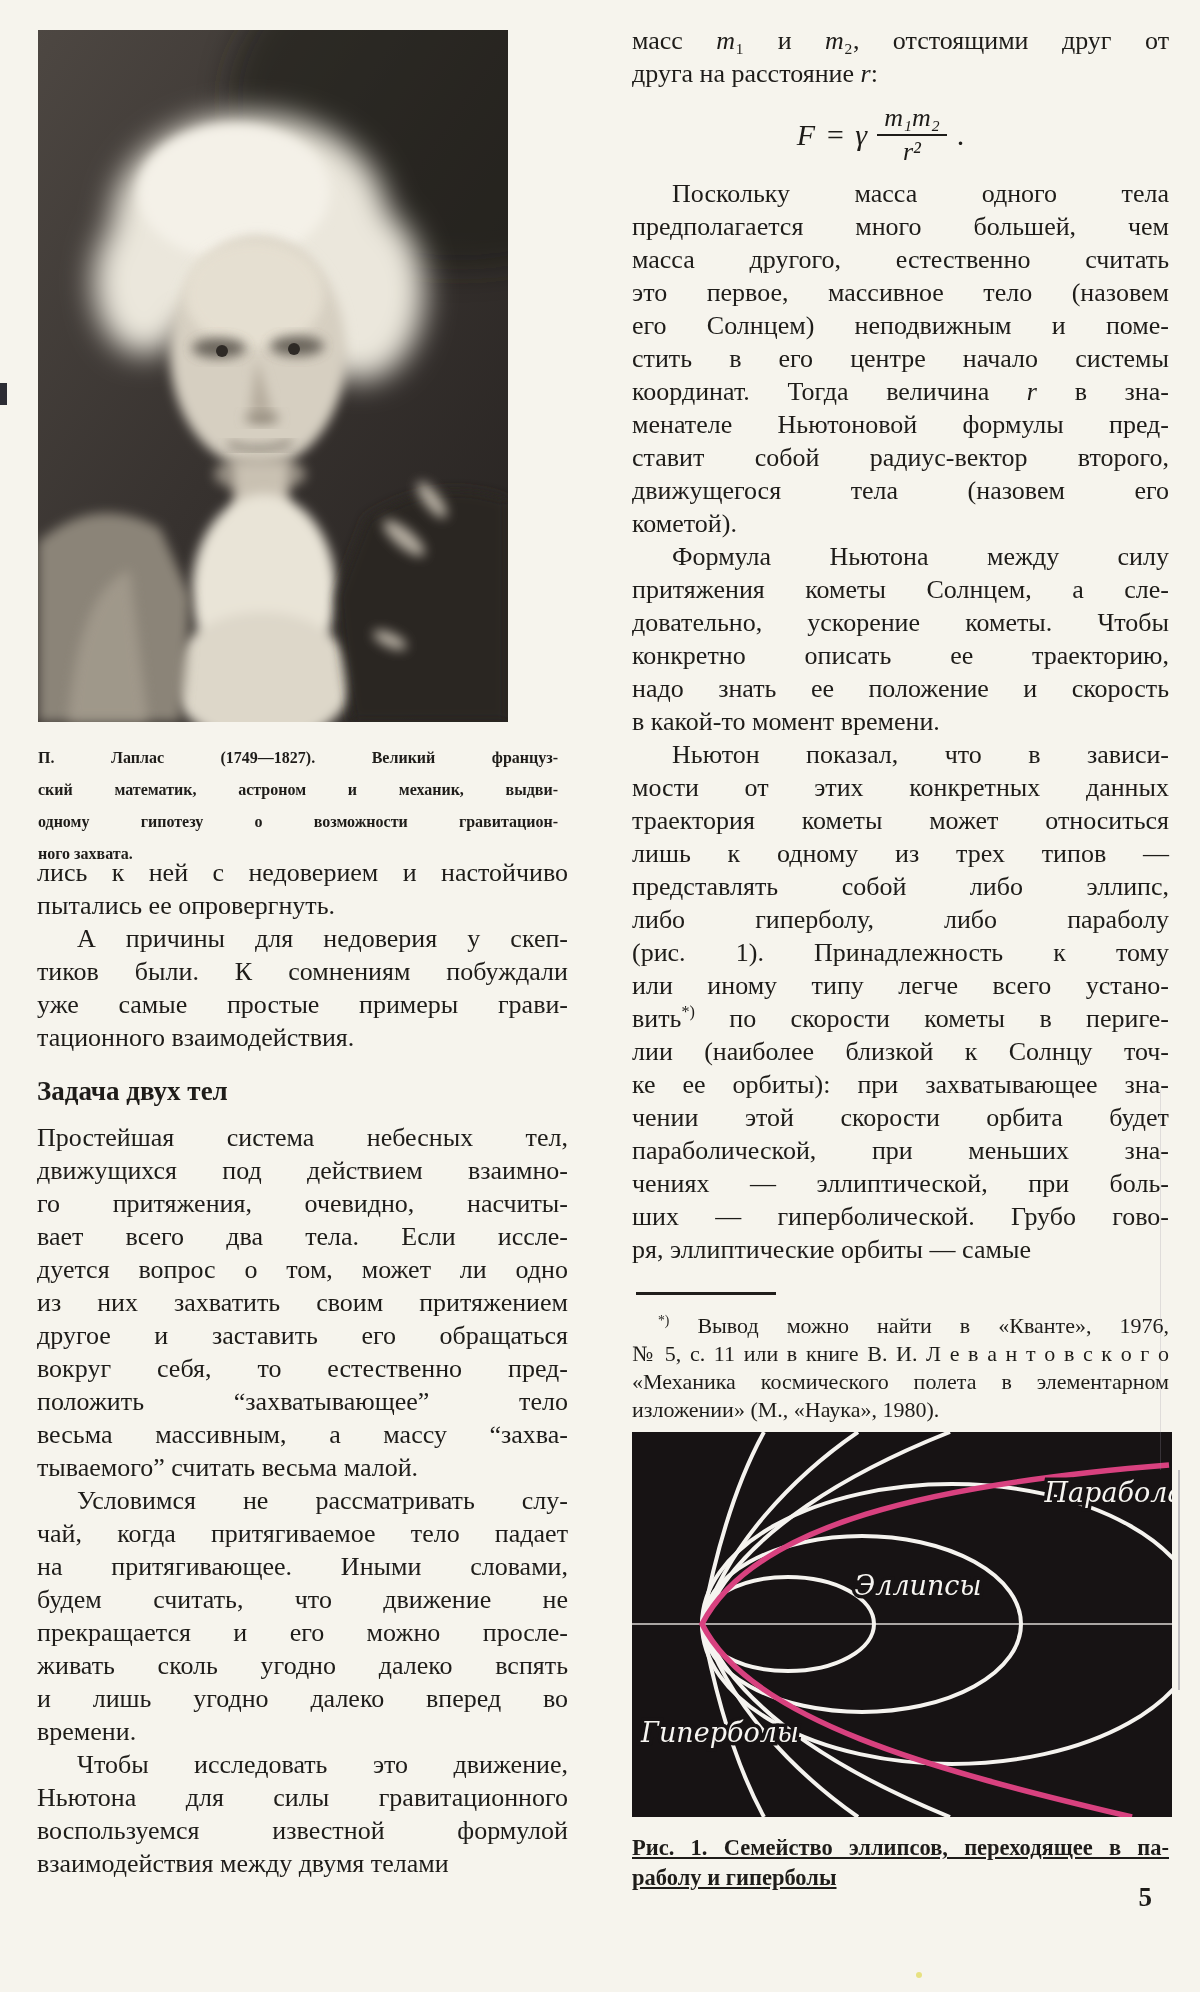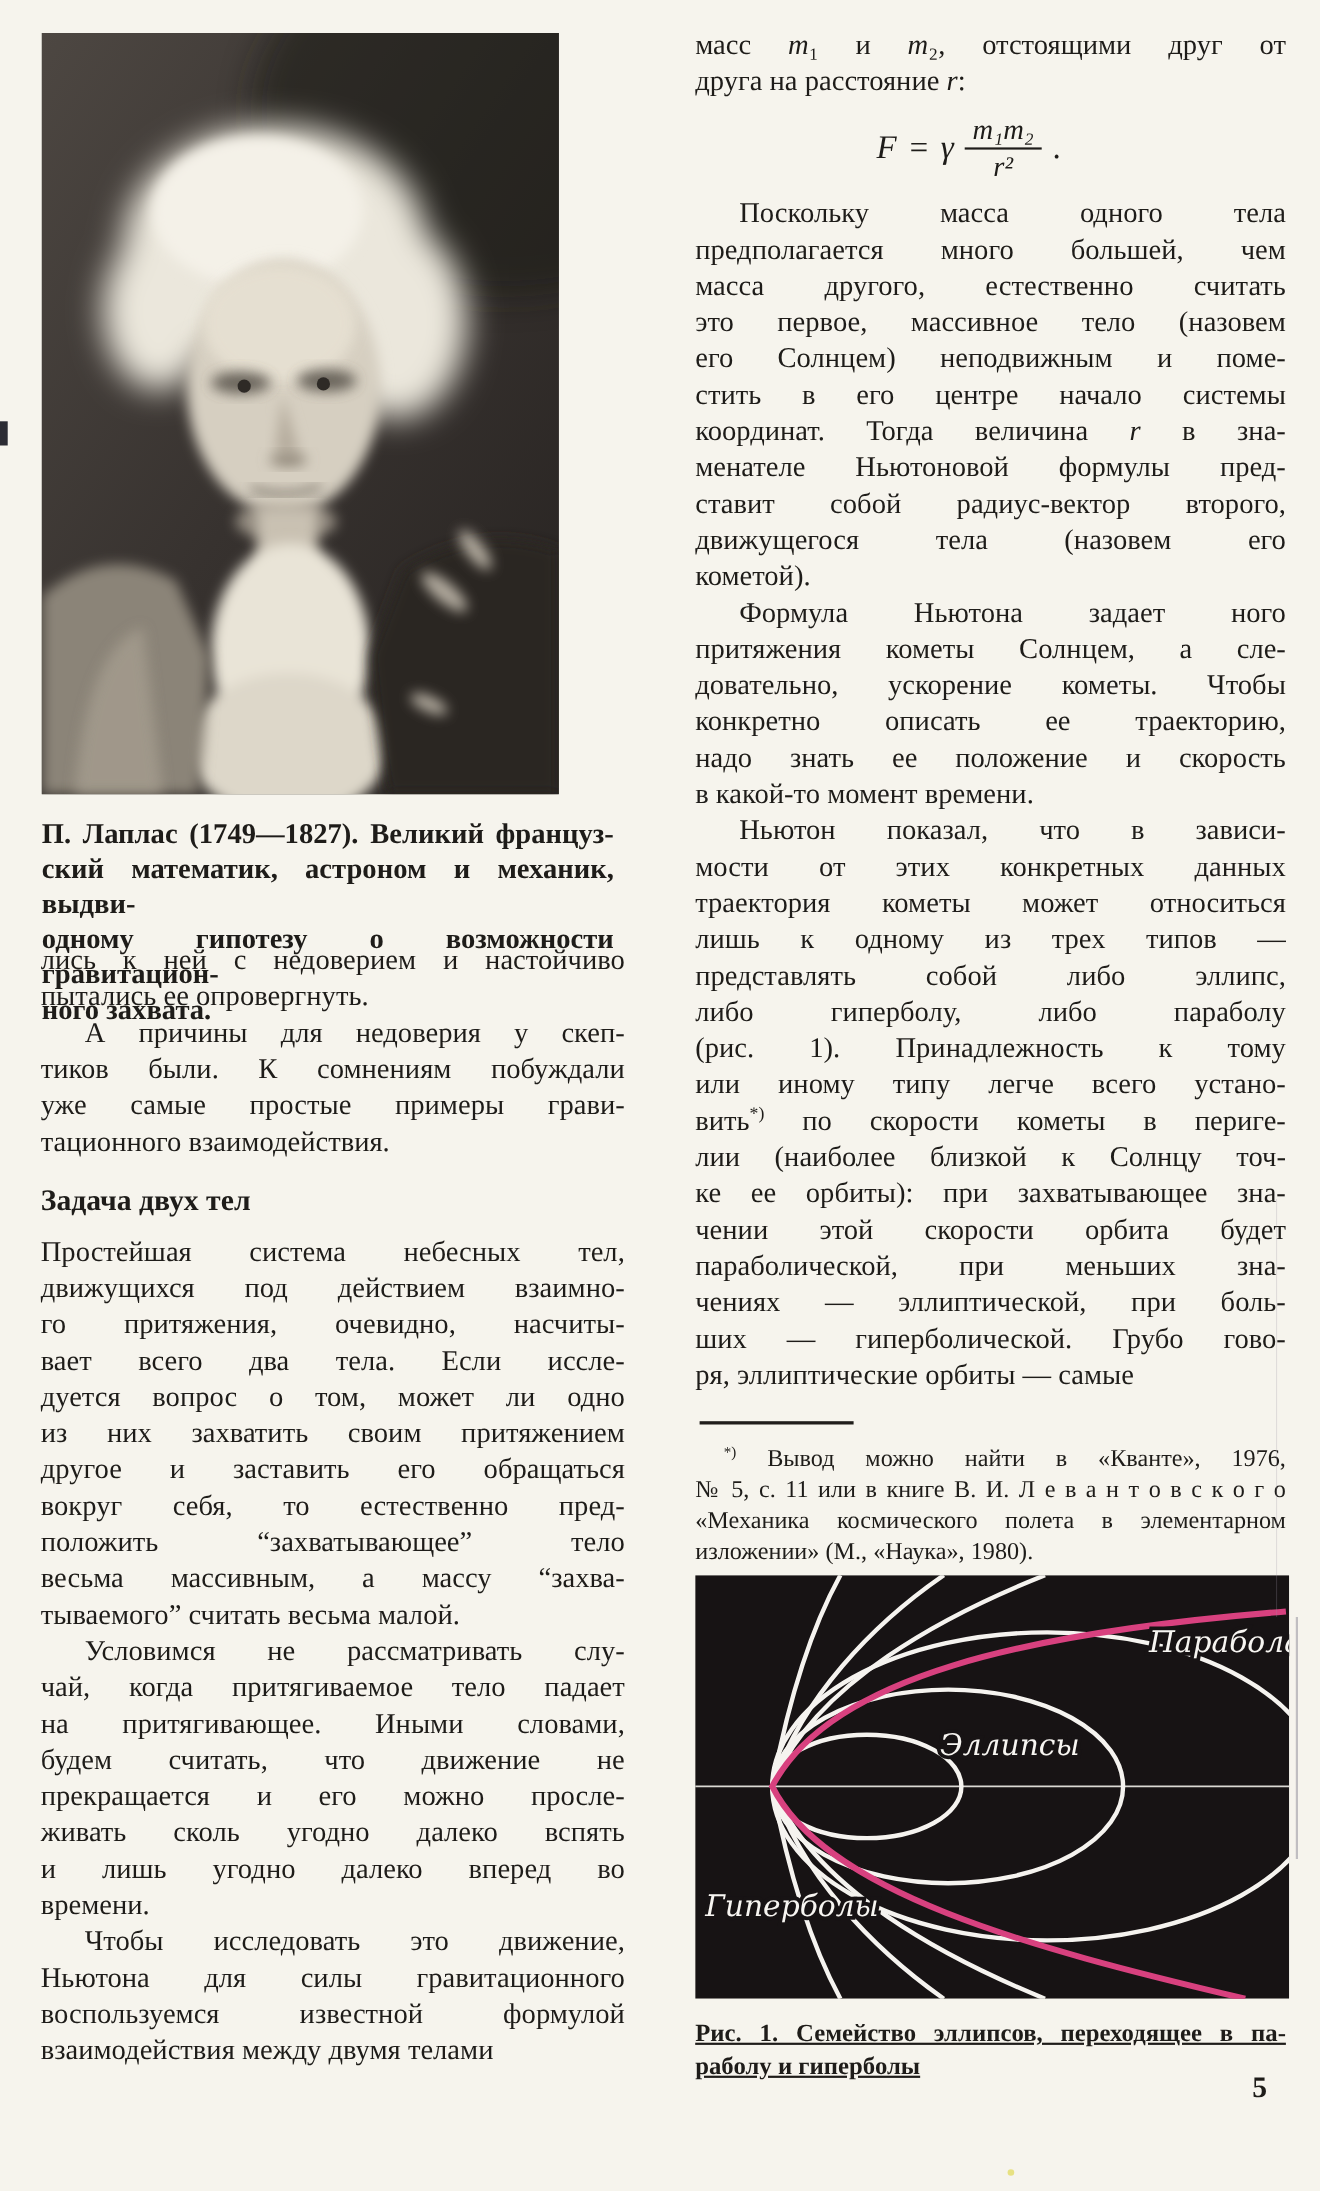--- a/index.html
+++ b/index.html
@@ -2,21 +2,21 @@
 <html><head>
 <meta charset="utf-8">
 <style>
   html,body{margin:0;padding:0;background:#cfccc3;}
   .page{position:relative;width:1200px;height:1992px;background:#f6f4ed;overflow:hidden;
         font-family:"Liberation Serif", serif;color:#1e1c19;}
   
   .portrait{position:absolute;left:38px;top:30px;width:470px;height:692px;background:#2e2a27;}
   .portrait svg{display:block;}
   .photo-caption{position:absolute;left:38px;top:742px;width:520px;
-        font-size:26px;line-height:32px;font-weight:bold;}
+        font-size:16px;line-height:32px;font-weight:bold;}
   
   .col{position:absolute;}
   .col-left{left:37px;top:856px;width:531px;}
   .col-right{left:632px;top:24px;width:537px;}
   .tline{text-align:left;}
   .tline.j{text-align:justify;text-align-last:justify;}
   .tline.fi{text-indent:40px;}
   .body-text{font-size:26px;line-height:33px;}
   .heading{font-size:27px;line-height:34px;font-weight:bold;margin:20px 0 13px 0;}
   i{font-style:italic;}
@@ -188,21 +188,21 @@
           <div class="tline j">это первое, массивное тело (назовем</div>
           <div class="tline j">его Солнцем) неподвижным и поме-</div>
           <div class="tline j">стить в его центре начало системы</div>
           <div class="tline j">координат. Тогда величина <i>r</i> в зна-</div>
           <div class="tline j">менателе Ньютоновой формулы пред-</div>
           <div class="tline j">ставит собой радиус-вектор второго,</div>
           <div class="tline j">движущегося тела (назовем его</div>
           <div class="tline">кометой).</div>
         </div>
         <div class="para">
-          <div class="tline j fi">Формула Ньютона задает ного</div>
+          <div class="tline j fi">Формула Ньютона между силу</div>
           <div class="tline j">притяжения кометы Солнцем, а сле-</div>
           <div class="tline j">довательно, ускорение кометы. Чтобы</div>
           <div class="tline j">конкретно описать ее траекторию,</div>
           <div class="tline j">надо знать ее положение и скорость</div>
           <div class="tline">в какой-то момент времени.</div>
         </div>
         <div class="para">
           <div class="tline j fi">Ньютон показал, что в зависи-</div>
           <div class="tline j">мости от этих конкретных данных</div>
           <div class="tline j">траектория кометы может относиться</div>

